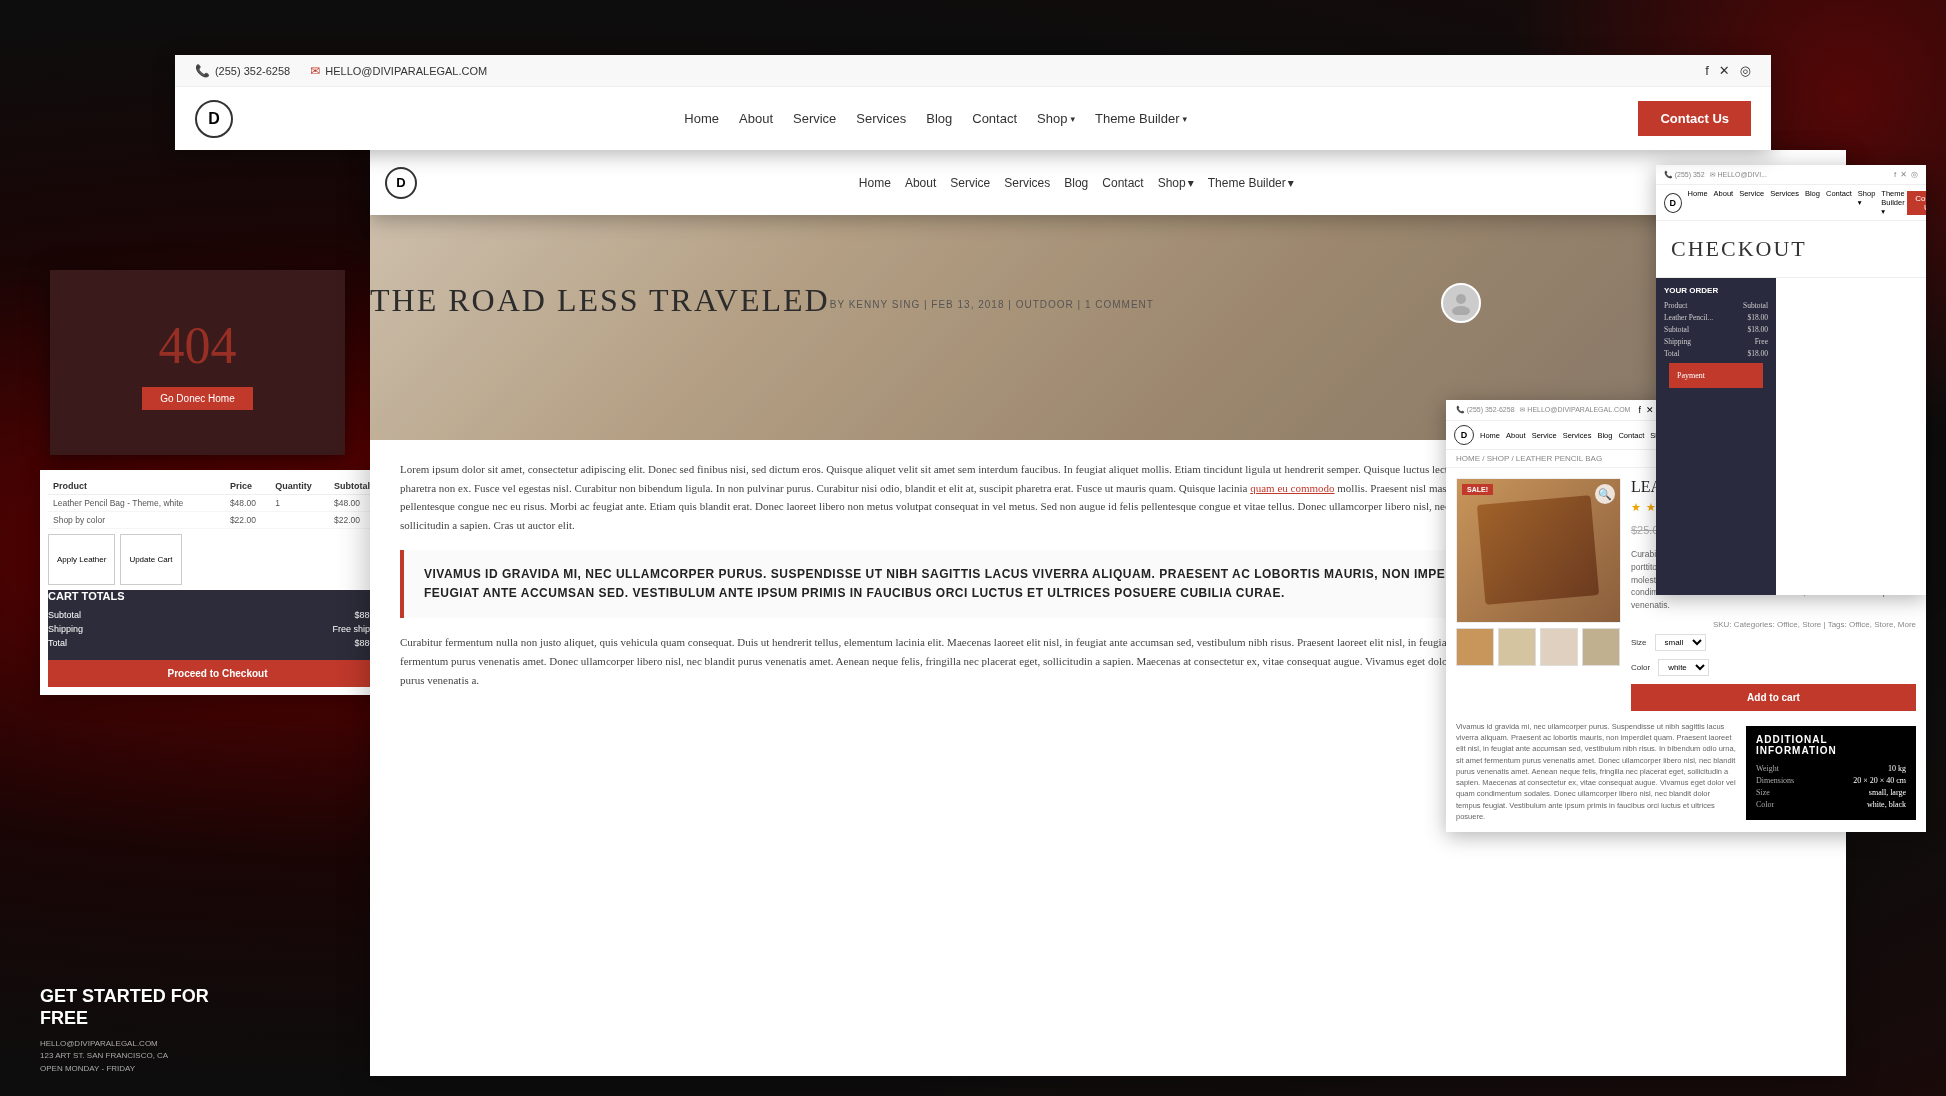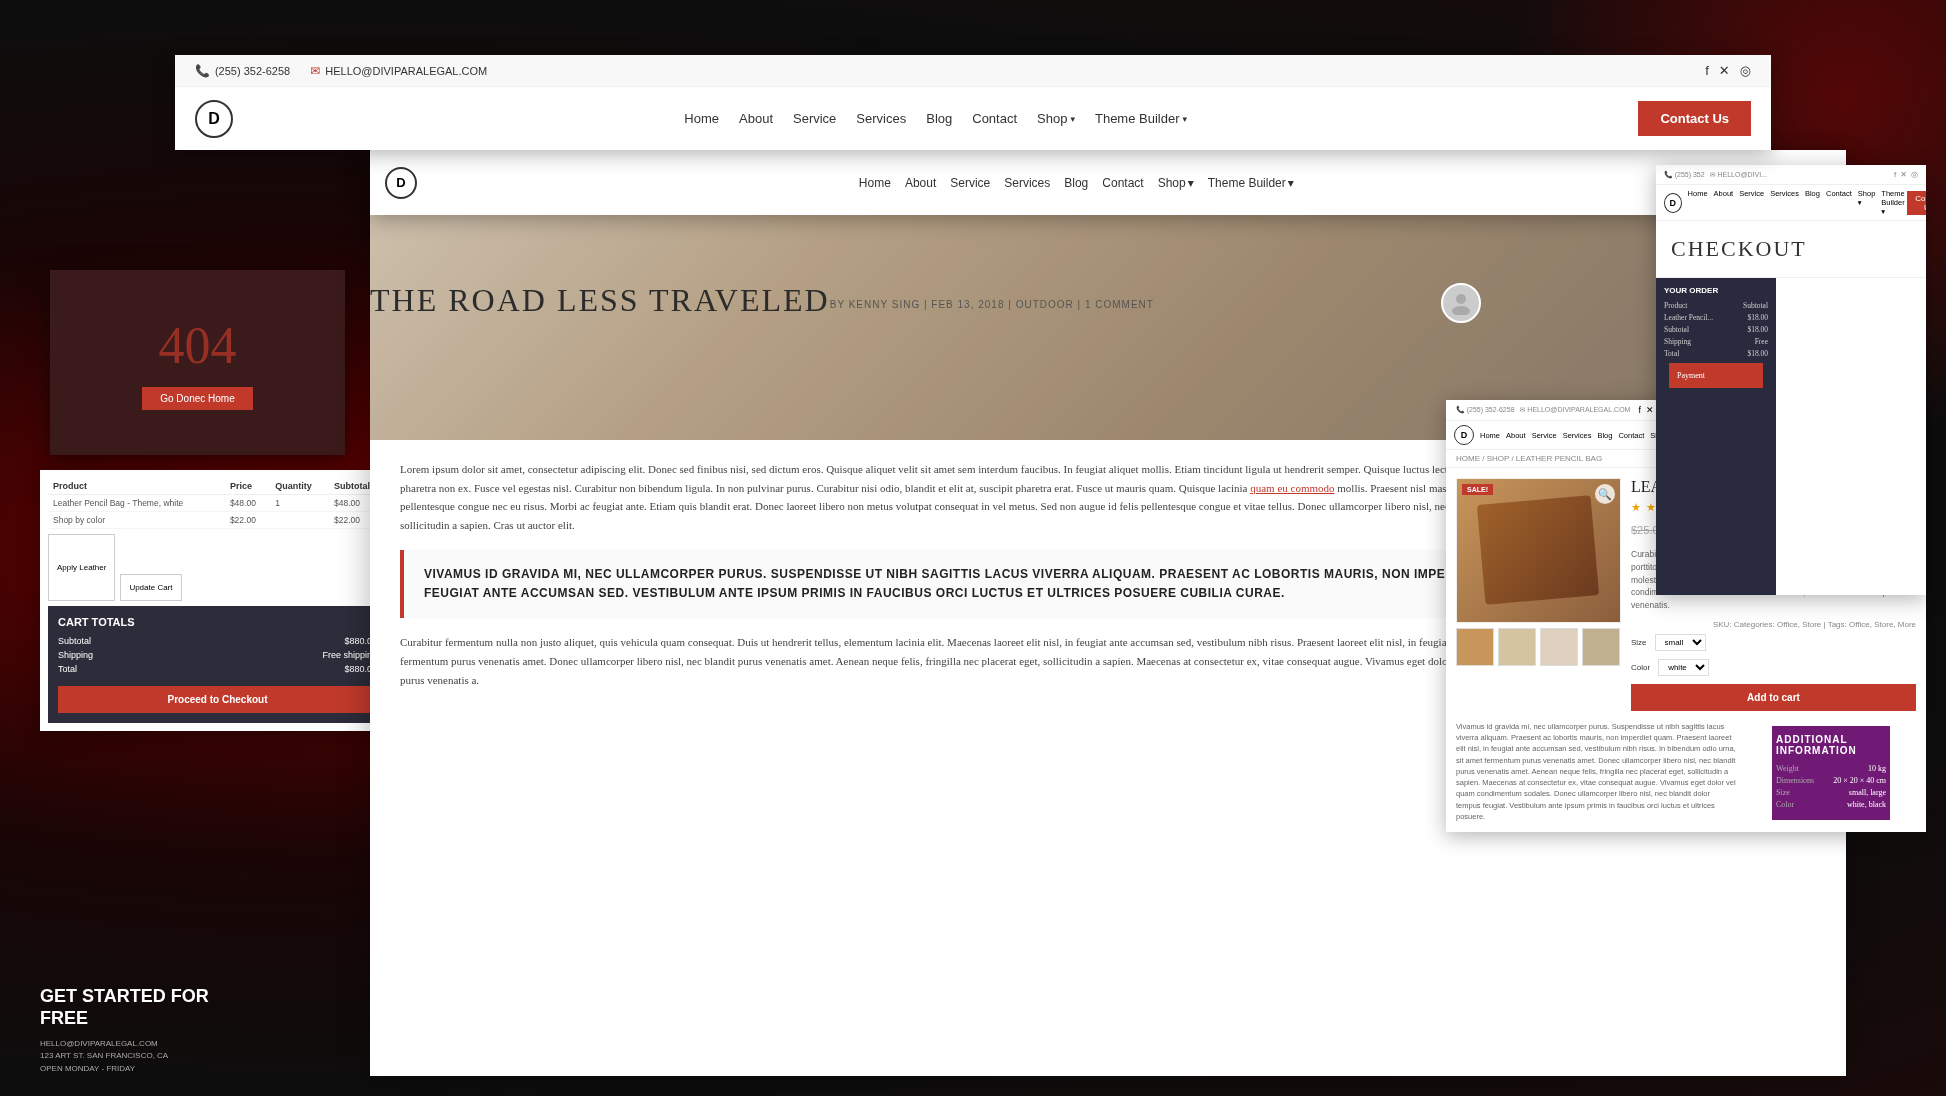--- a/index.html
+++ b/index.html
@@ -367,21 +367,20 @@
     .cart-table td {
       padding: 3px 5px;
       color: #555;
       font-size: 8.5px;
       border-bottom: 1px solid #f5f5f5;
     }
 
     .cart-totals {
       background: #2c2c3a;
       color: #fff;
-      padding: 10px;
       margin-top: 5px;
       font-size: 9px;
     }
 
     .cart-totals-title {
       font-size: 11px;
       font-weight: bold;
       margin-bottom: 8px;
       color: #fff;
     }
@@ -718,24 +717,24 @@
       font-family: Arial, sans-serif;
       font-size: 10px;
       cursor: pointer;
       font-weight: bold;
       display: block;
       width: 100%;
       margin-top: 5px;
     }
 
     .product-additional {
-      background: #701a75;
-      color: #fff;
-      padding: 8px 4px;
-      margin: 5px 26px 0;
+      background: #000000;
+      color: #fff;
+      padding: 8px 10px;
+      margin: 5px 0 0;
     }
 
     .additional-title {
       font-size: 10px;
       font-family: Arial, sans-serif;
       font-weight: bold;
       margin-bottom: 8px;
       text-transform: uppercase;
       letter-spacing: 1px;
     }
@@ -943,21 +942,21 @@
       <tr>
         <td>Shop by color</td>
         <td>$22.00</td>
         <td></td>
         <td>$22.00</td>
       </tr>
     </tbody>
   </table>
   <div style="display:flex;gap:5px;margin-top:5px;">
     <button style="font-size:8px;padding:4px 8px;border:1px solid #ccc;background:#fff;cursor:pointer;">Apply Leather</button>
-    <button style="font-size:8px;padding:8px 8px;border:1px solid #ccc;background:#fff;cursor:pointer;margin-top:40px;">Update Cart</button>
+    <button style="font-size:8px;padding:20px 8px;border:1px solid #ccc;background:#fff;cursor:pointer;">Update Cart</button>
   </div>
   <div class="cart-totals">
     <div class="cart-totals-title">CART TOTALS</div>
     <div class="cart-totals-row">
       <span>Subtotal</span>
       <span>$880.00</span>
     </div>
     <div class="cart-totals-row">
       <span>Shipping</span>
       <span>Free shipping</span>

